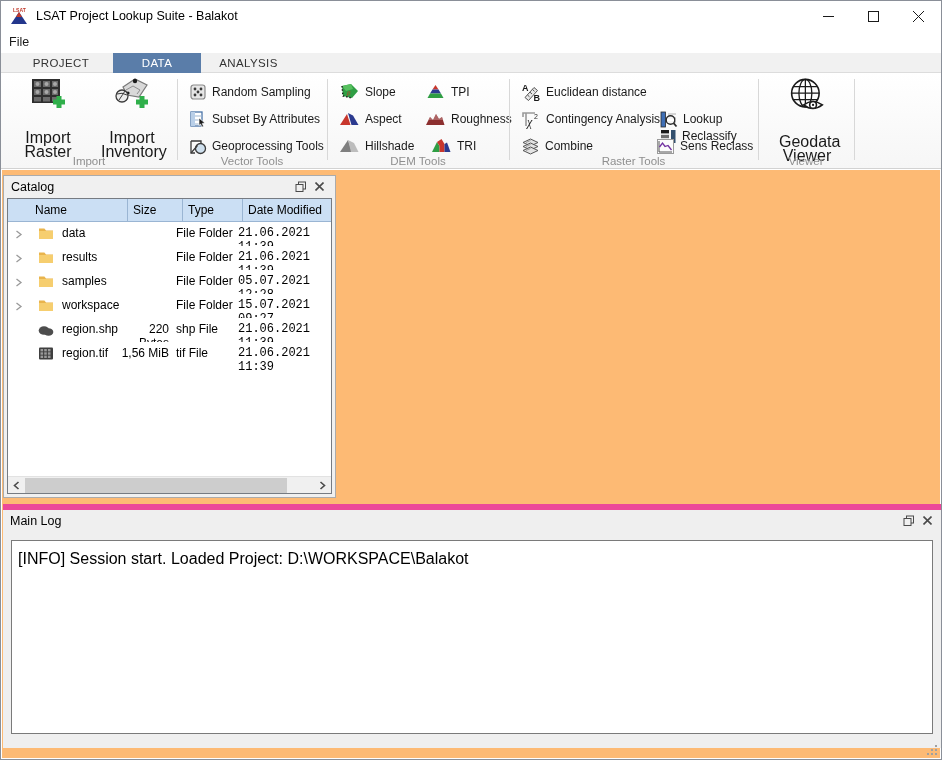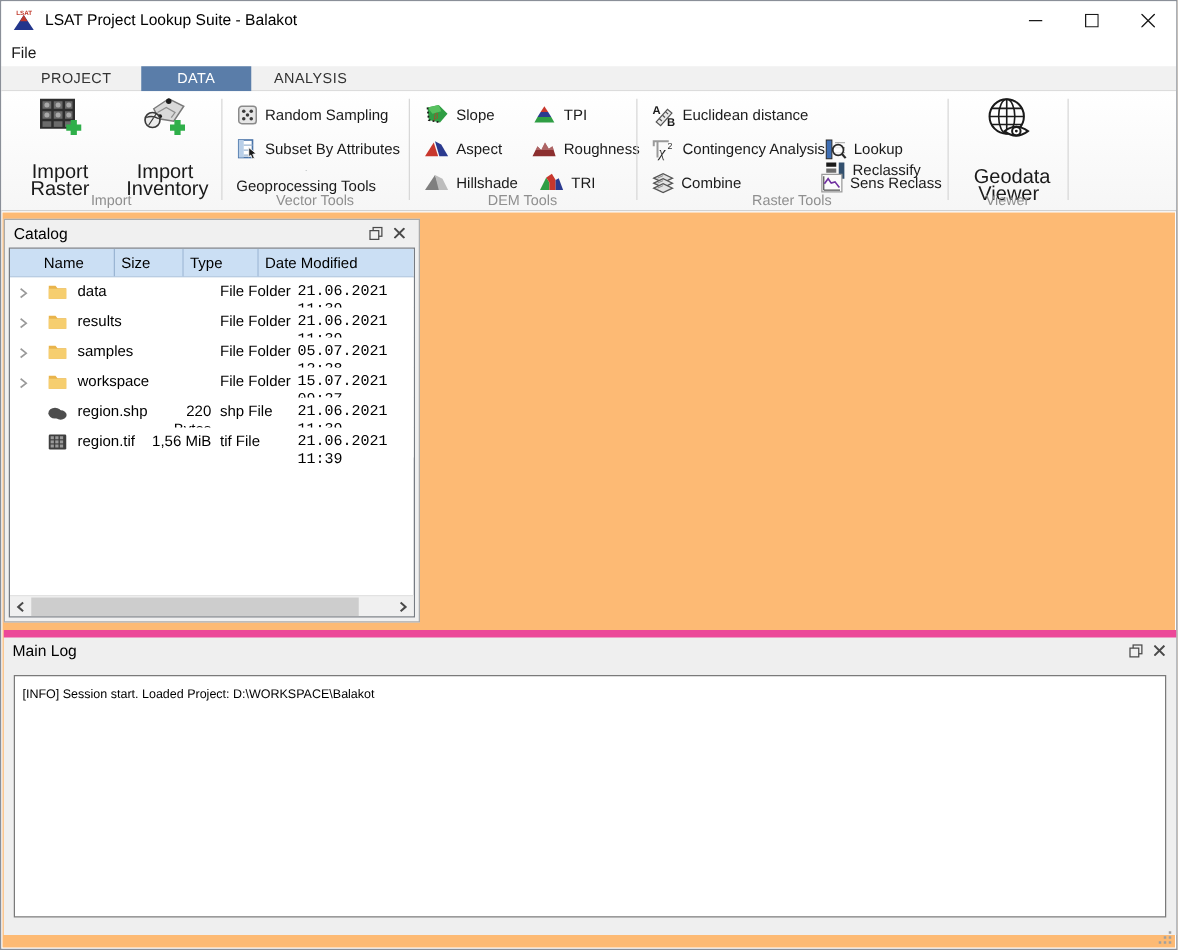--- a/index.html
+++ b/index.html
@@ -37,37 +37,37 @@
   
   .dock { position:absolute; background:#f0f0f0; border:1px solid #ababab; }
   .dock-titlebar { height:21px; display:flex; align-items:center; padding:0 7px; }
   .dock-title { flex:1; font-size:12.5px; color:#000; }
   .dock-btn { width:18px; height:16px; display:flex; align-items:center; justify-content:center; }
 
   .catalog { left:1px; top:5px; width:333px; height:323px; }
   .tree { position:absolute; left:3px; right:3px; top:22px; bottom:3px; background:#ffffff; border:1px solid #767b82; overflow:hidden; }
   .tree-header { display:flex; height:23px; border-bottom:1px solid #9ab5d3; }
   .th { background:#cbdff4; border-right:1px solid #9ab5d3; display:flex; align-items:center; padding-left:5px; font-size:12px; color:#000; }
-  .th.c-name { width:84px; padding-left:27px; }
+  .th.c-name { width:120px; padding-left:27px; }
   .th.c-size { width:55px; } .th.c-type { width:60px; } .th.c-date { flex:1; border-right:none; }
   .trow { position:relative; height:24px; background:#fff; }
   .trow span { position:absolute; top:4px; font-size:12px; color:#000; }
   .cell-chevron { position:absolute; left:7px; top:8px; }
   .cell-icon { position:absolute; left:30px; top:4px; }
   .cell-name { left:54px; }
   .cell-size { left:108px; width:53px; text-align:right; }
   .cell-type { left:168px; }
   .cell-date { left:230px;font-family:Liberation Mono, monospace; }
   .hscroll { position:absolute; left:0; right:0; bottom:0; height:17px; background:#f0f0f0; border-top:1px solid #e2e2e2; }
   .hs-arrow { position:absolute; top:0; width:17px; height:17px; display:flex; align-items:center; justify-content:center; }
   .hs-left { left:0; } .hs-right { right:0; }
   .hs-thumb { position:absolute; left:17px; top:1px; width:262px; height:15px; background:#cdcdcd; }
 
   .mainlog { left:1px; top:334px; width:940px; height:244px; border-left:none; border-right:none; border-bottom:none; border-top:6px solid #ec4899; background:#efefef; }
-  .log-box { position:absolute; left:8px; top:30px; width:922px; height:194px; background:#ffffff; border:1px solid #7a7a7a; padding:9px 6px; font-size:10px; color:#000; overflow:hidden; }
+  .log-box { position:absolute; left:8px; top:30px; width:922px; height:194px; background:#ffffff; border:1px solid #7a7a7a; padding:9px 6px; font-size:16px; color:#000; overflow:hidden; }
 
   .size-grip { position:absolute; right:2px; bottom:2px; }
 
   svg { display:block; }
   .icon-text { font-family:"Liberation Serif", serif; }
 </style>
 </head>
 <body>
 
 <div class="window">
@@ -175,21 +175,21 @@
     </div>
     <div class="small-btn" style="left:188px; top:36px;">
       <svg width="18" height="18" viewBox="0 0 18 18">
         <rect x="2" y="2" width="11" height="14" fill="#ffffff" stroke="#4a74a8" stroke-width="1.3"></rect>
         <rect x="2" y="2" width="4" height="14" fill="#b9cfe8"></rect>
         <path d="M6 6 h7 M6 10 h7 M6 14 h7" stroke="#9db5cf" stroke-width="1"></path>
         <polygon points="10,8 16,13 13.2,13.4 14.6,16.5 12.8,17 11.6,14 10,15.5" fill="#1a1a1a" stroke="#ffffff" stroke-width="0.7"></polygon>
       </svg>
       <span>Subset By Attributes</span>
     </div>
-    <div class="small-btn" style="left:188px; top:63px;flex-direction:column;">
+    <div class="small-btn" style="left:188px; top:63px;">
       <svg width="18" height="18" viewBox="0 0 18 18">
         <path d="M2 4 h10 v4 M6 16 H2 V4" fill="#ffffff" stroke="#3a3a3a" stroke-width="1.3"></path>
         <circle cx="11.5" cy="11.5" r="5" fill="#cfe0ee" stroke="#3a3a3a" stroke-width="1.3"></circle>
         <line x1="2" y1="16" x2="8.5" y2="8.5" stroke="#3a3a3a" stroke-width="1.2"></line>
       </svg>
       <span>Geoprocessing Tools</span>
     </div>
     <div class="group-label" style="left:176px; width:150px;">Vector Tools</div>
     <div class="rsep" style="left:326px;"></div>
 

